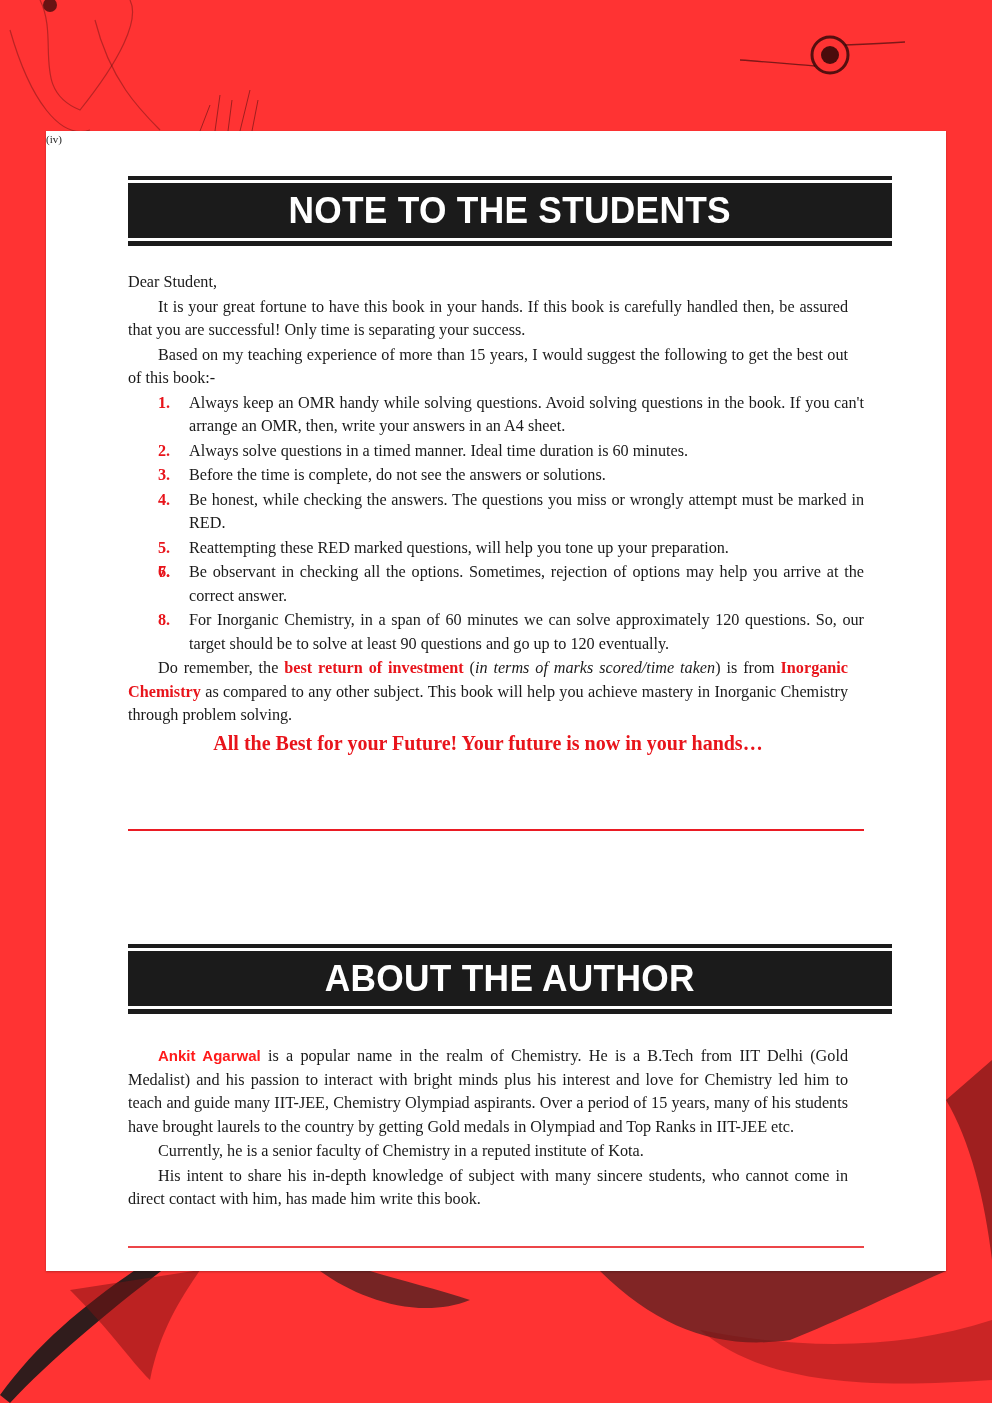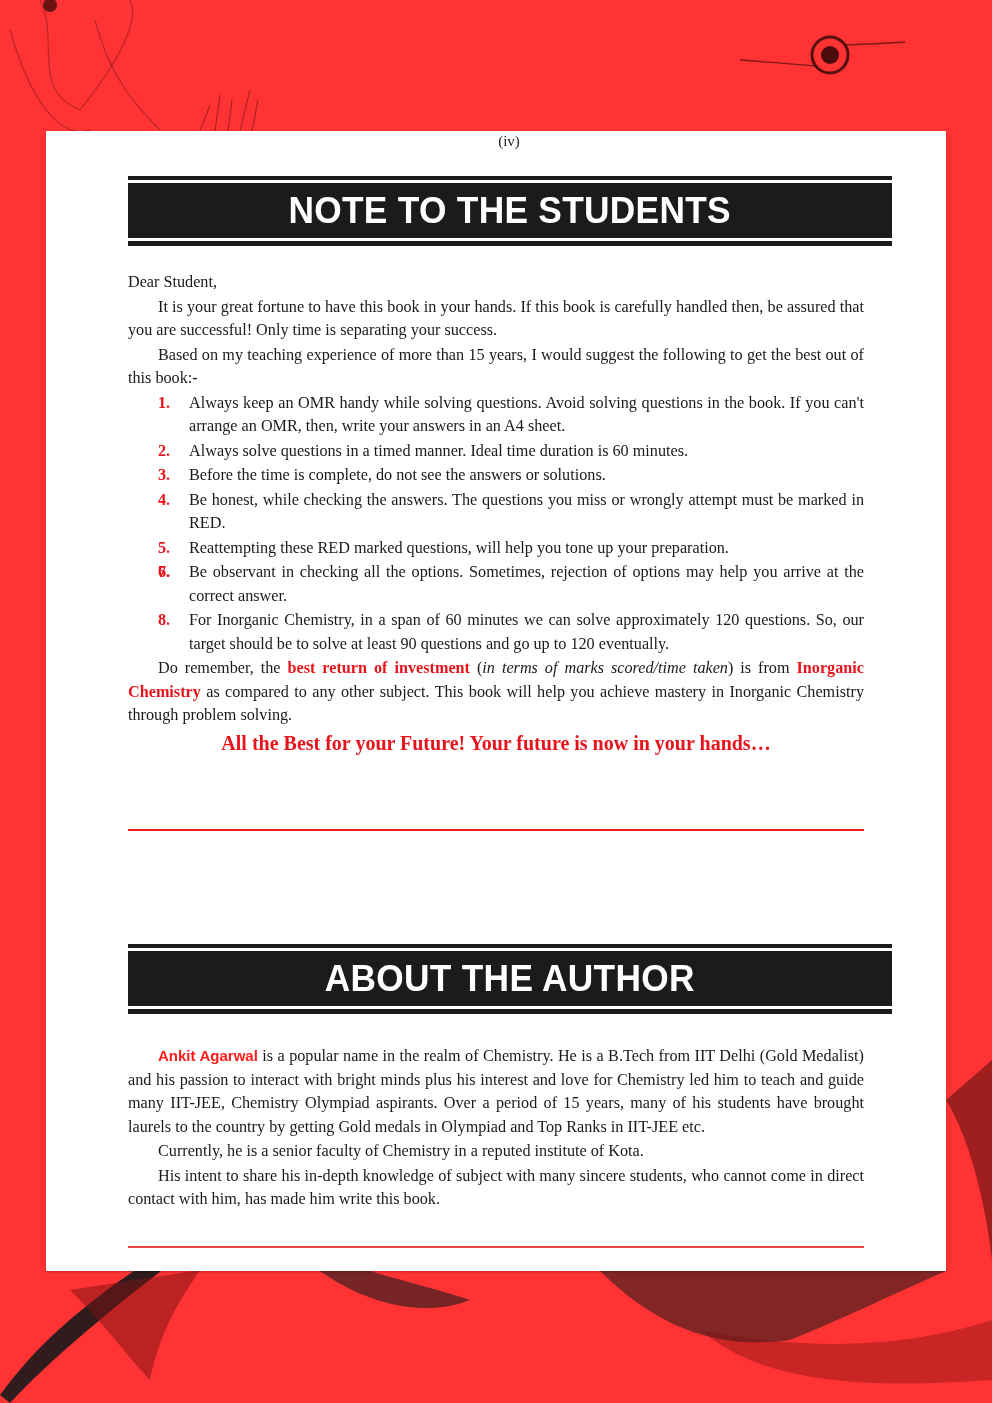--- a/index.html
+++ b/index.html
@@ -9,22 +9,22 @@
     font-family: "Liberation Serif", serif;
     color: #1a1a1a;
   }
   .bg-art { position: absolute; inset: 0; pointer-events: none; }
   .page {
     position: absolute; left: 46px; top: 131px; width: 900px; height: 1140px;
     background: #ffffff;
     box-shadow: 0 1px 2px rgba(0,0,0,0.25);
   }
   .page-num {
-    position: absolute; top: 2px; left: 0; width: 100%; text-align: center;
-    font-size: 15px; color: #222; padding-left: 13px;
+    position: absolute; top: 2px; left: 0; width: 100%; text-align: left;
+    font-size: 11px; color: #222;
   }
   .banner {
     position: absolute; left: 82px; width: 764px; height: 70px;
   }
   .banner .stripe-top, .banner .stripe-bot {
     position: absolute; left: 0; width: 100%; background: #1b1b1b;
   }
   .banner .stripe-top { top: 0; height: 4px; }
   .banner .stripe-bot { bottom: 0; height: 5px; }
   .banner .body {
@@ -36,21 +36,21 @@
     color: #ffffff; font-size: 36px; letter-spacing: 0.3px;
     transform: scaleX(0.98);
   }
   .banner-note { top: 45px; }
   .banner-author { top: 813px; text-align: right; }
 
   .content {
     position: absolute; left: 82px; width: 736px;
     font-size: 16.2px; line-height: 23.5px; text-align: justify;
   }
-  .content p { margin: 0 0 1px 0; }
+  .content p { margin: 0 16px 1px 0; }
   .indent { text-indent: 30px; }
   .note-content { top: 140px; }
   ol.tips { list-style: none; margin: 0; padding: 0; }
   ol.tips li { position: relative; padding-left: 61px; margin: 0 0 1px 0; }
   ol.tips li .num {
     position: absolute; left: 30px; top: 0; color: #e8141b; font-weight: bold;
   }
   .red-bold { color: #e8141b; font-weight: bold; }
   .center-red {
     text-align: center; color: #e8141b; font-weight: bold; margin-top: 4px !important;

